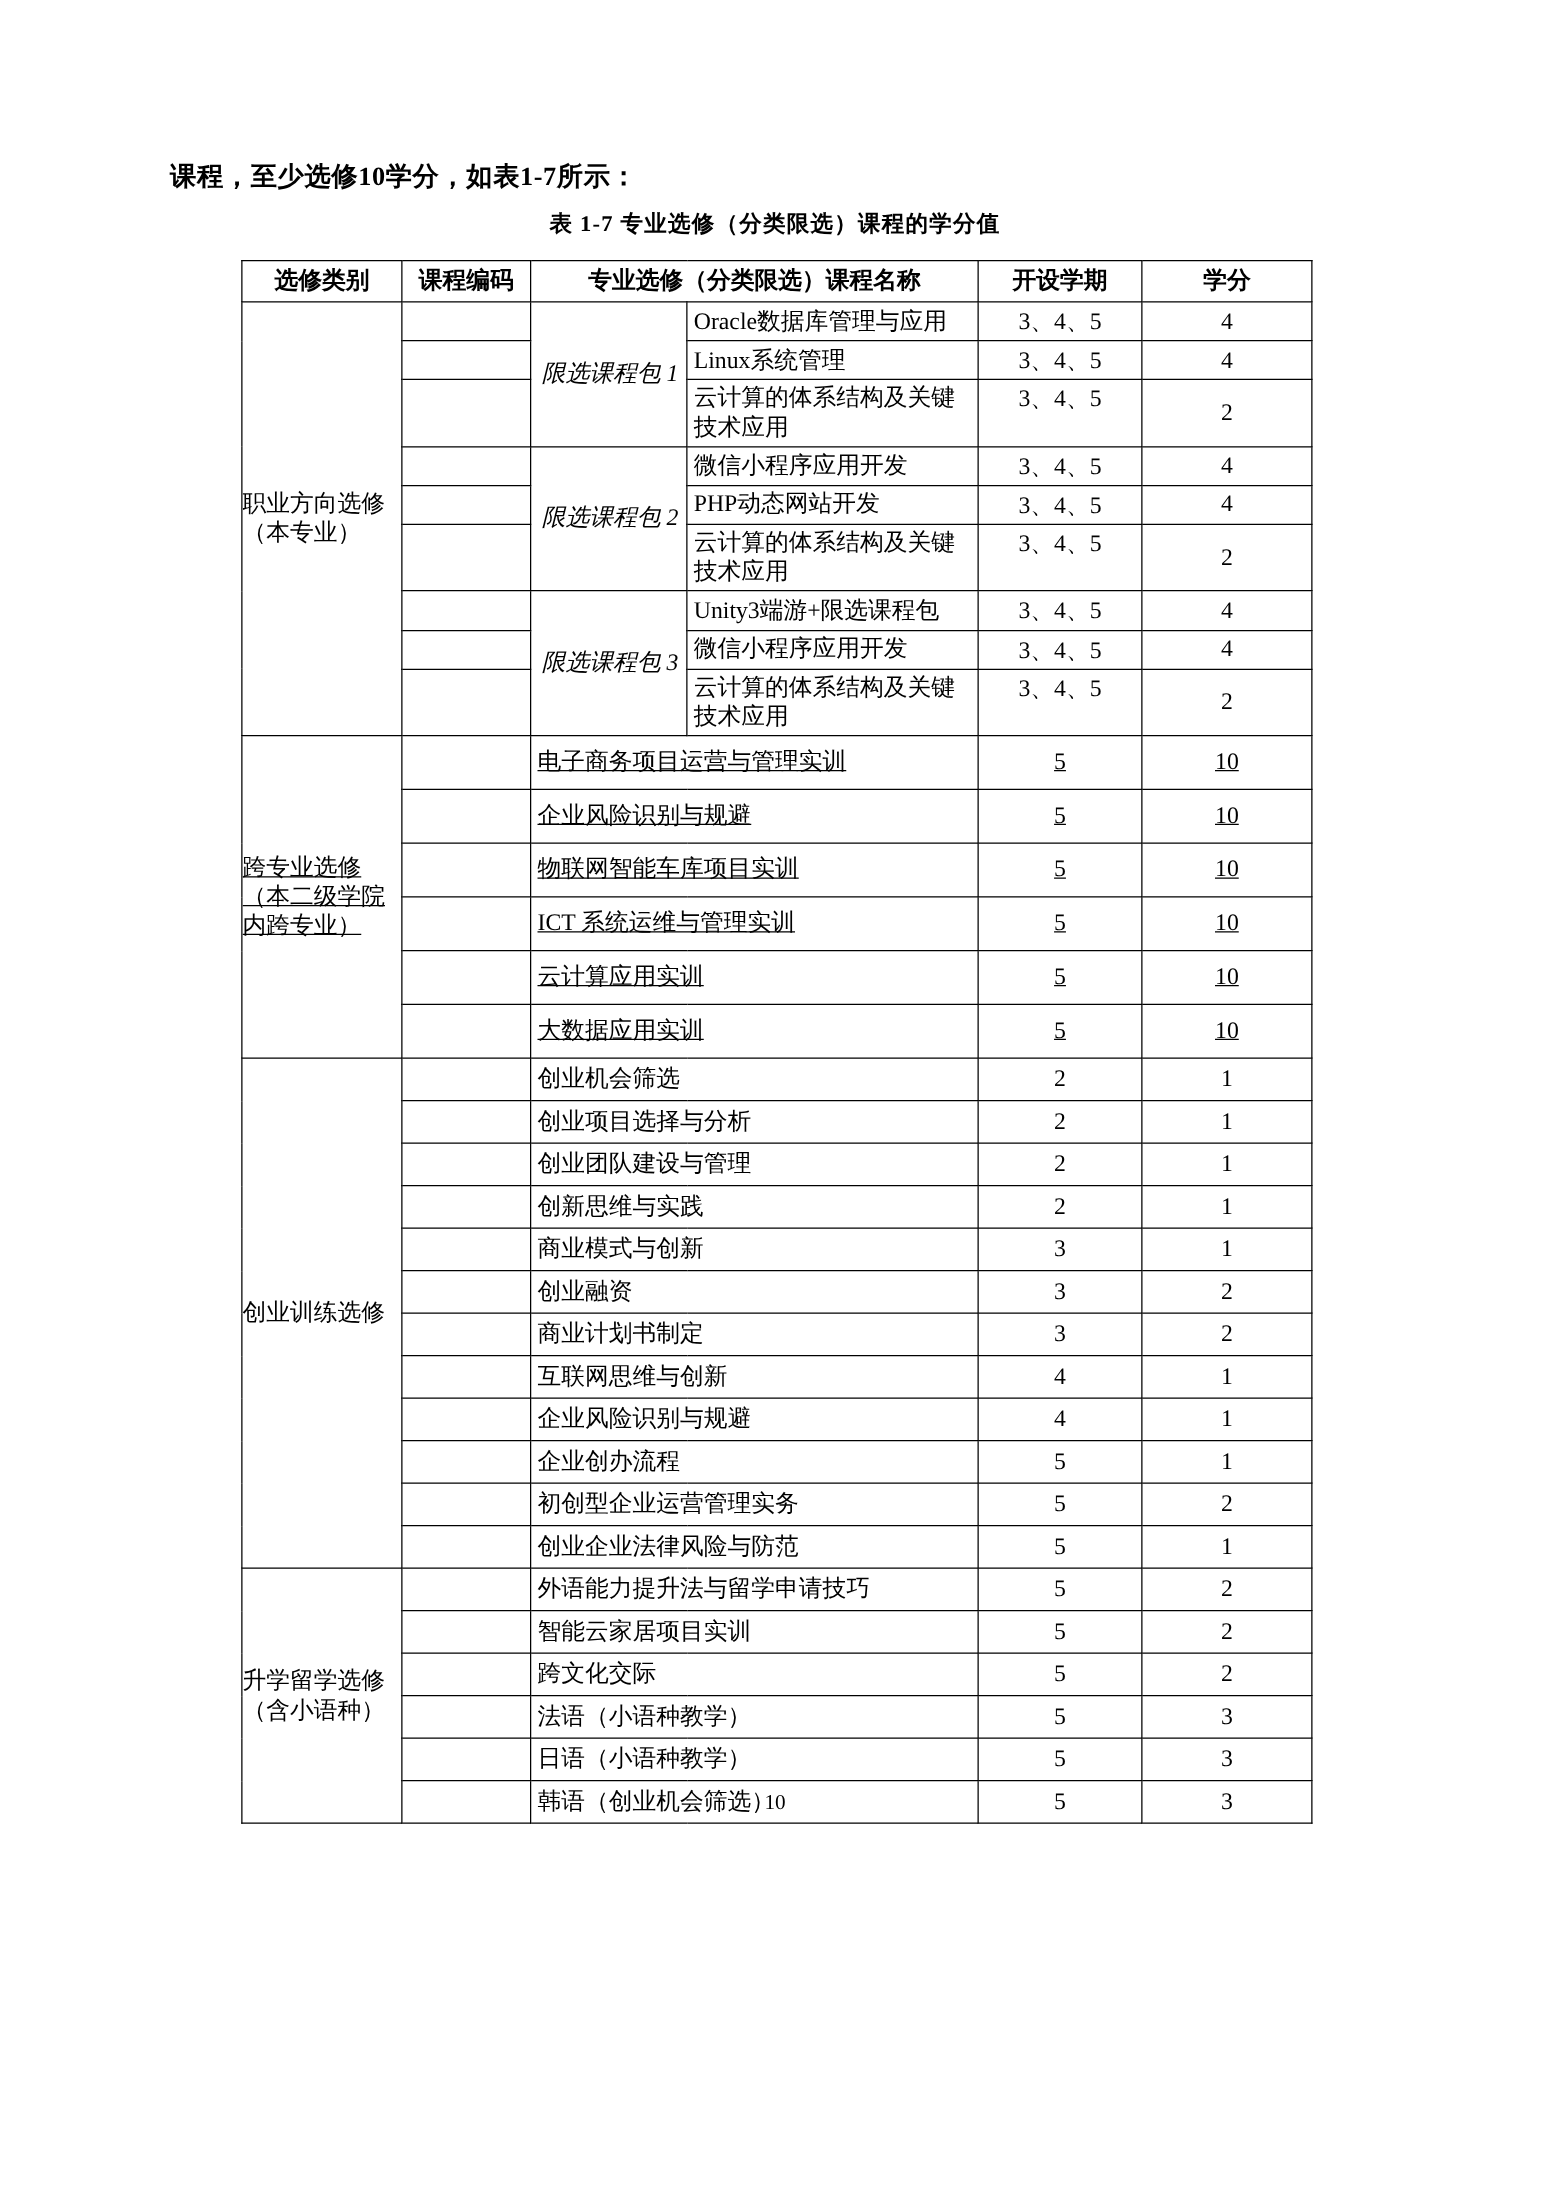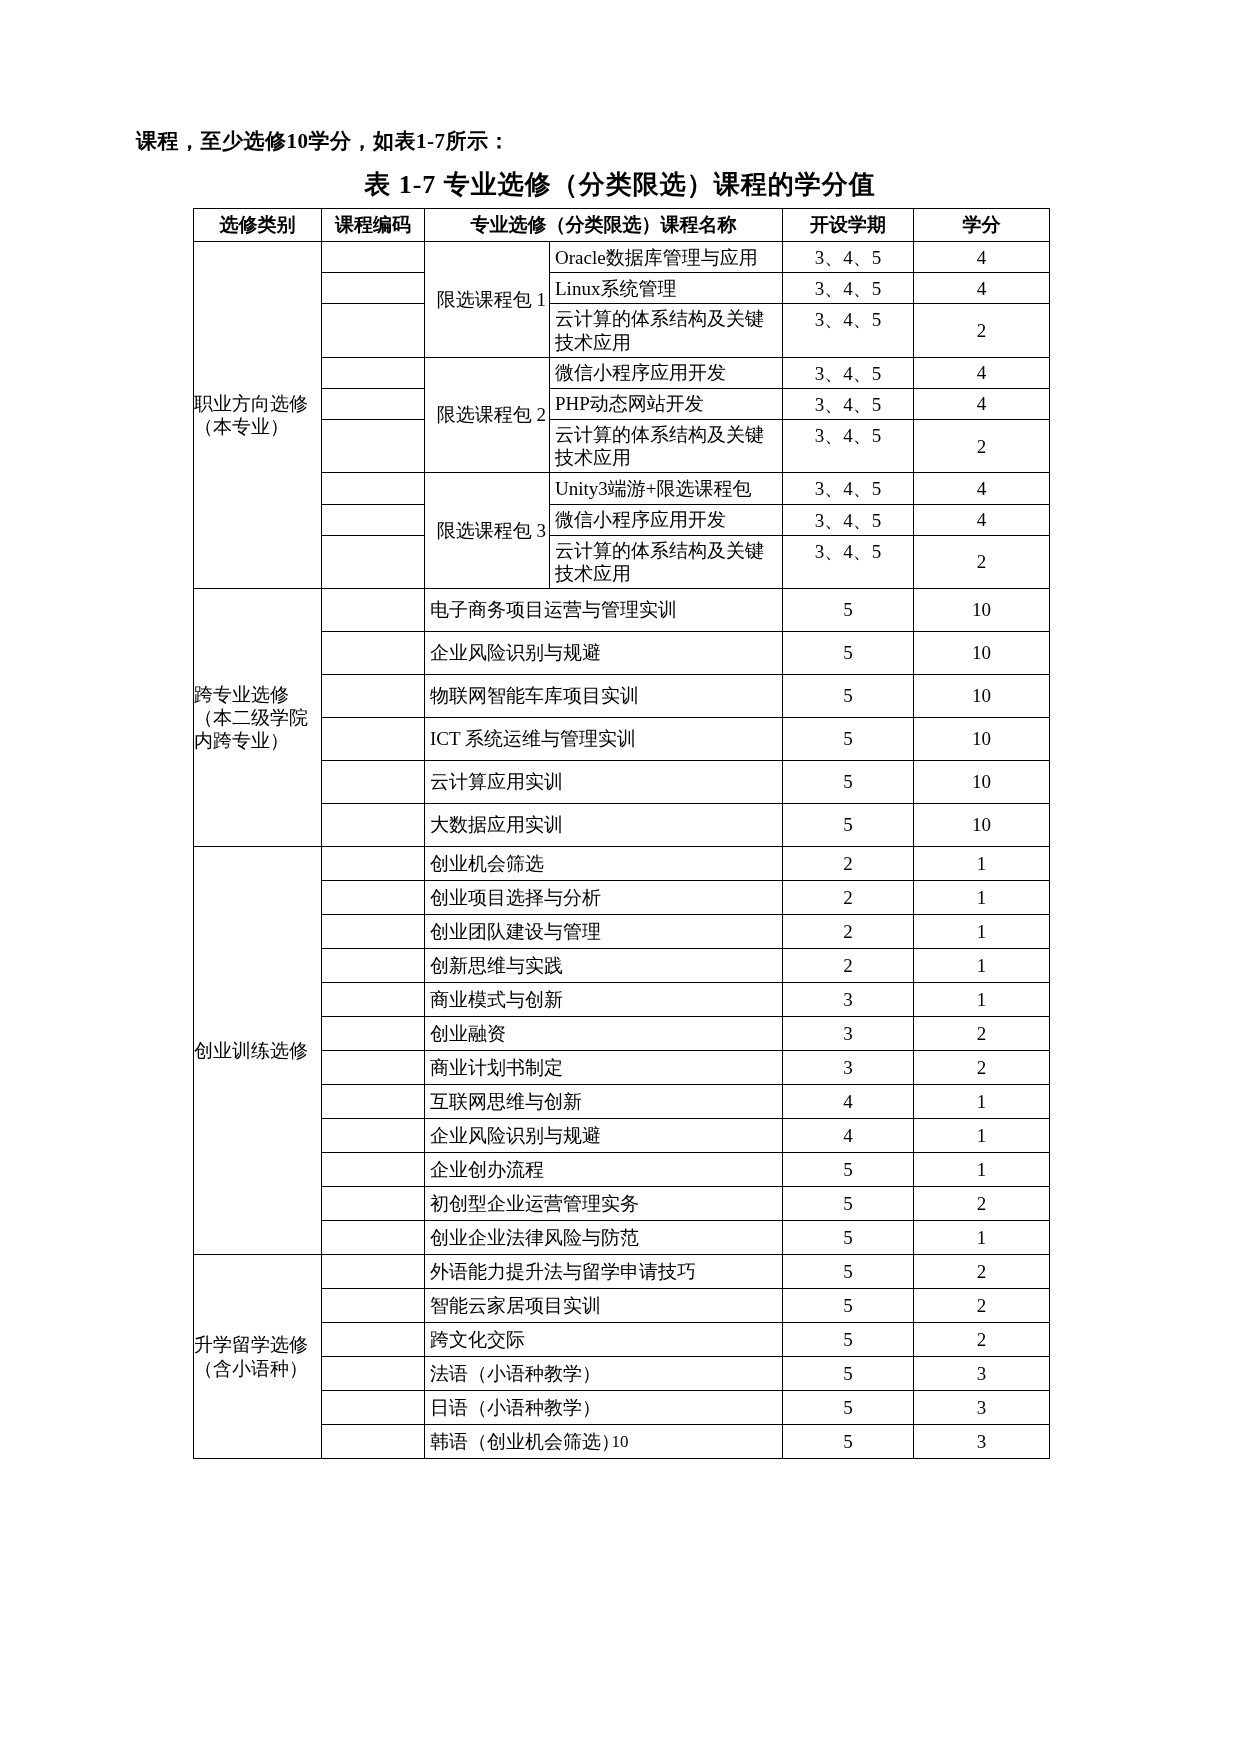--- a/index.html
+++ b/index.html
@@ -17,21 +17,21 @@
     left: 136px; top: 127px;
     font-size: 21px;
     letter-spacing: 0.5px;
     font-weight: bold;
   }
   .table-title {
     position: absolute;
     left: 0; top: 167px;
     width: 100%;
     text-align: center;
-    font-size: 26px;
+    font-size: 18px;
     font-weight: bold;
     letter-spacing: 1px;
   }
 
   table.course-table {
     position: absolute;
     left: 152px; top: 208px;
     width: 856px;
     border-collapse: collapse;
     table-layout: fixed;
@@ -50,26 +50,26 @@
     vertical-align: middle;
     padding: 2px 2px;
   }
   .course-table td {
     height: 31px;
     padding: 3px 6px;
     vertical-align: middle;
   }
   td.category-cell { text-align: left; padding-left: 0; padding-right: 4px; }
   td.code-cell { }
-  td.package-cell { text-align: right; padding-left: 5px; padding-right: 3px; }
+  td.package-cell { text-align: center; padding-left: 5px; padding-right: 3px; font-style: italic; }
   td.course-cell { text-align: left; padding-left: 5px; padding-right: 16px; }
   td.semester-cell, td.credits-cell { text-align: center; }
 
   tr.sec-0 td.semester-cell { vertical-align: top; padding-top: 4px; }
-  tr.sec-1 td { height: 43px; }
+  tr.sec-1 td { height: 43px; text-decoration: underline; }
   tr.sec-2 td, tr.sec-3 td { height: 34px; }
 
   .page-number {
     position: absolute;
     left: 0; top: 1432px;
     width: 100%;
     text-align: center;
     font-size: 17px;
   }
 </style>

